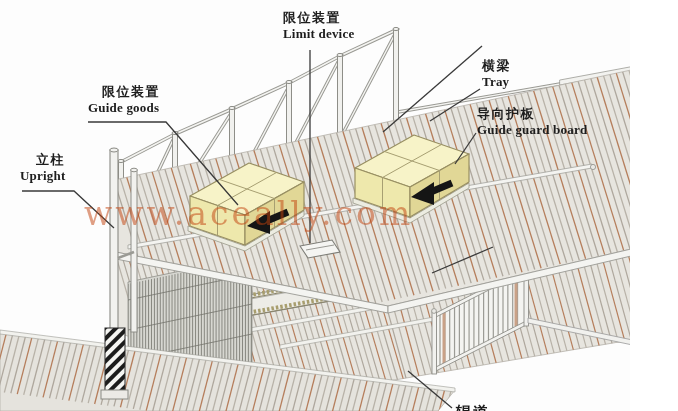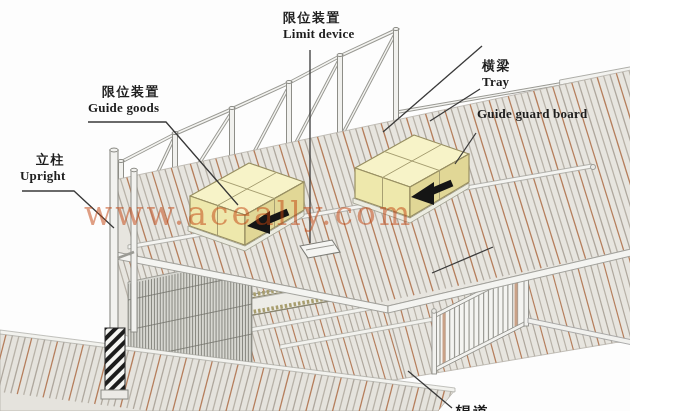--- a/index.html
+++ b/index.html
@@ -519,20 +519,21 @@
     <span class="zh">限位装置</span>
     <span class="en">Limit device</span>
   </div>
   <div class="callout" style="left:482px;top:27px">
   </div>
   <div class="callout" style="left:482px;top:58px">
     <span class="zh">横梁</span>
     <span class="en">Tray</span>
   </div>
   <div class="callout" style="left:477px;top:106px">
+    <span class="zh">导向护板</span>
     <span class="en">Guide guard board</span>
   </div>
   <div class="callout" style="left:88px;top:84px">
     <span class="zh" style="padding-left:14px">限位装置</span>
     <span class="en">Guide goods</span>
   </div>
   <div class="callout" style="left:20px;top:152px">
     <span class="zh" style="padding-left:16px">立柱</span>
     <span class="en">Upright</span>
   </div>

